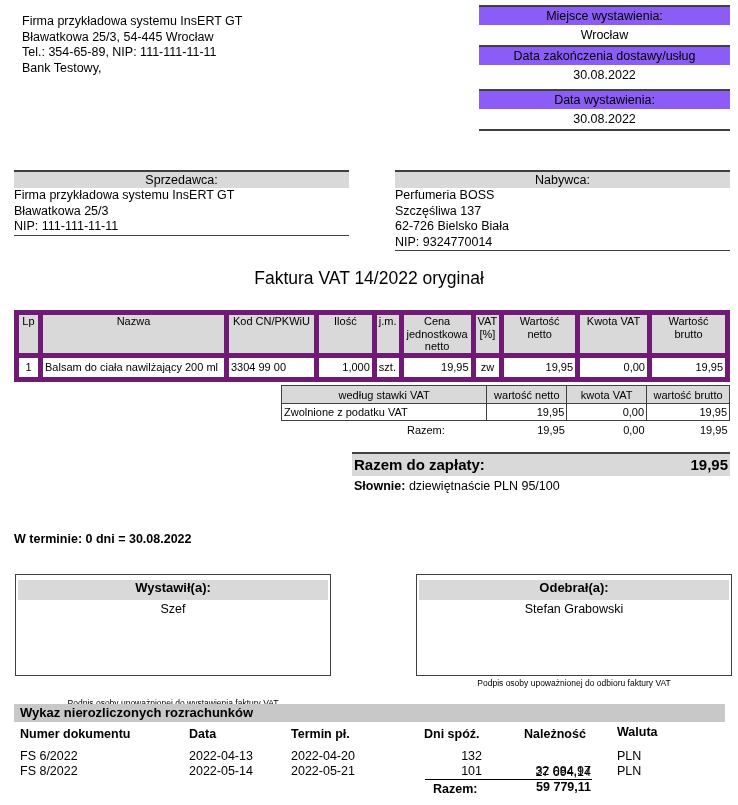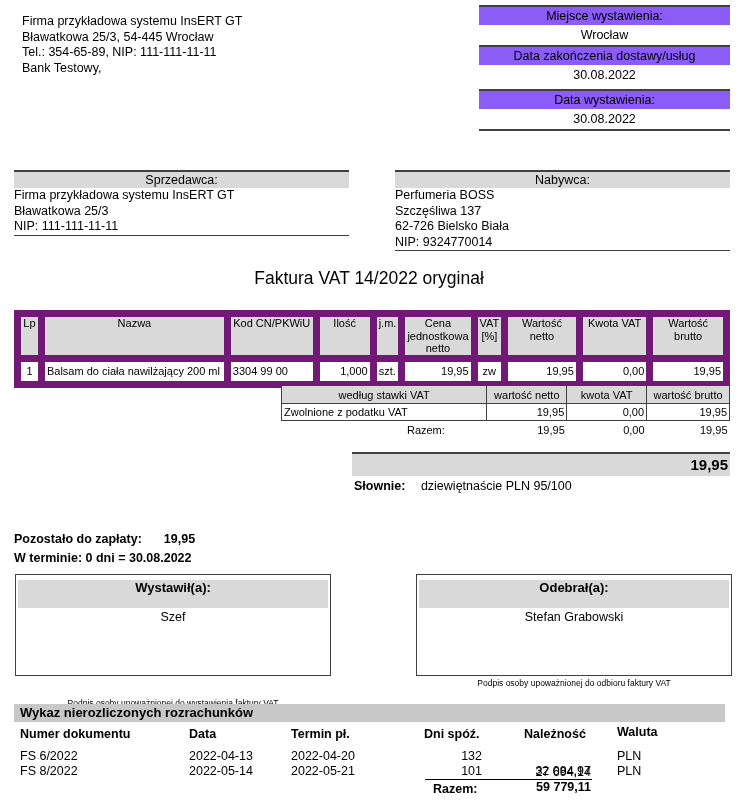--- a/index.html
+++ b/index.html
@@ -17,44 +17,44 @@
 
   .party { top: 170px; width: 335px; font-size: 12.5px; }
   .party .hdr { background: #d9d9d9; border-top: 2px solid #404040; text-align: center; height: 16px; line-height: 16px; }
   .party .line { height: 15.5px; line-height: 15.5px; white-space: nowrap; }
   .party .bottom { border-bottom: 1px solid #404040; }
 
   .title { left: 0; width: 738px; top: 268px; text-align: center; font-size: 17.5px; }
 
   table { border-collapse: collapse; }
   .items { position: absolute; left: 14px; top: 310px; width: 716px; font-size: 11px; }
-  .items th, .items td { border: 7px solid #701a75; padding: 0 2px; }
+  .items th, .items td { border: 5px solid #701a75; padding: 0 2px; }
   .items th { background: #d9d9d9; font-weight: normal; vertical-align: top; text-align: center; height: 38px; line-height: 12.5px; }
   .items td { height: 19px; line-height: 19px; white-space: nowrap; }
   .r { text-align: right; }
   .c { text-align: center; }
   .l { text-align: left; }
 
   .vat { position: absolute; left: 281px; top: 385px; width: 449px; font-size: 11px; }
   .vat th, .vat td { padding: 0 2px; white-space: nowrap; }
   .vat th { background: #d9d9d9; font-weight: normal; border: 1px solid #404040; height: 17px; }
   .vat tr.data td { border: 1px solid #404040; height: 16px; }
   .vat tr.sum td { height: 18px; }
 
   .topay { left: 352px; top: 452px; width: 378px; height: 22px; background: #d9d9d9; border-top: 2px solid #404040; font-weight: bold; font-size: 15px; line-height: 22px; }
   .topay .lbl { position: absolute; left: 2px; }
   .topay .amt { position: absolute; right: 2px; }
   .words { left: 354px; top: 479px; font-size: 12.5px; white-space: nowrap; }
-  .words .lbl { font-weight: bold; margin-right: 12px; }
+  .words .lbl { font-weight: bold; }
 
   .remain { left: 14px; top: 530px; font-weight: bold; font-size: 12.5px; line-height: 19px; }
   .remain .amt { margin-left: 22px; }
 
   .sigbox { top: 574px; height: 100px; border: 1px solid #404040; }
-  .sigbox .hdr { margin: 5px 2px 0 2px; background: #d9d9d9; text-align: center; font-weight: bold; font-size: 13px; height: 28px; line-height: 16px; }
+  .sigbox .hdr { margin: 5px 2px 0 2px; background: #d9d9d9; text-align: center; font-weight: bold; font-size: 13px; height: 20px; line-height: 16px; }
   .sigbox .name { text-align: center; font-size: 12.5px; margin-top: 2px; }
   .sigcap { top: 678px; font-size: 8.5px; text-align: center; }
 
   .ledger-hdr { left: 14px; top: 704px; width: 711px; height: 18px; background: #c8c8c8; font-weight: bold; font-size: 13px; line-height: 18px; padding-left: 6px; box-sizing: border-box; }
   .lcol { font-size: 12.5px; white-space: nowrap; }
   .lhead { font-weight: bold; }
   .sumline { left: 425px; top: 779px; width: 167px; border-top: 1px solid #000; }
 </style>
 </head>
 <body>
@@ -164,29 +164,29 @@
     <tr class="sum">
       <td class="r" style="padding-right:42px;">Razem:</td>
       <td class="r">19,95</td>
       <td class="r">0,00</td>
       <td class="r">19,95</td>
     </tr>
   </tbody>
 </table>
 
 <div class="abs topay">
+  <span class="lbl">Razem do zapłaty:</span>
   <span class="amt">19,95</span>
 </div>
 <div class="abs words">
   <span class="lbl">Słownie:</span>
   <span>dziewiętnaście  PLN 95/100</span>
 </div>
 
 <div class="abs remain">
-  <div><span>Pozostało do zapłaty:</span><span class="amt">19,95</span></div>
   <div>W terminie: 0 dni = 30.08.2022</div>
 </div>
 
 <div class="abs sigbox" style="left:15px; width:314px;">
   <div class="hdr">Wystawił(a):</div>
   <div class="name">Szef</div>
 </div>
 <div class="abs sigcap" style="left:15px; width:316px;margin-top:20px;">Podpis osoby upoważnionej do wystawienia faktury VAT</div>
 
 <div class="abs sigbox" style="left:416px; width:314px;">

